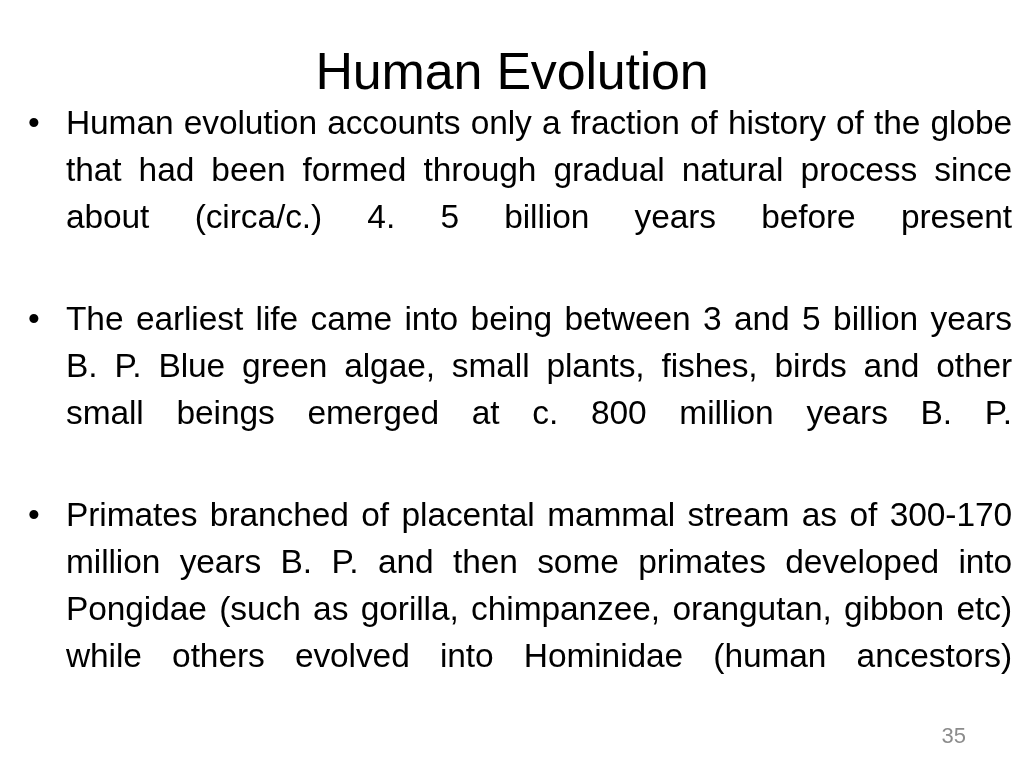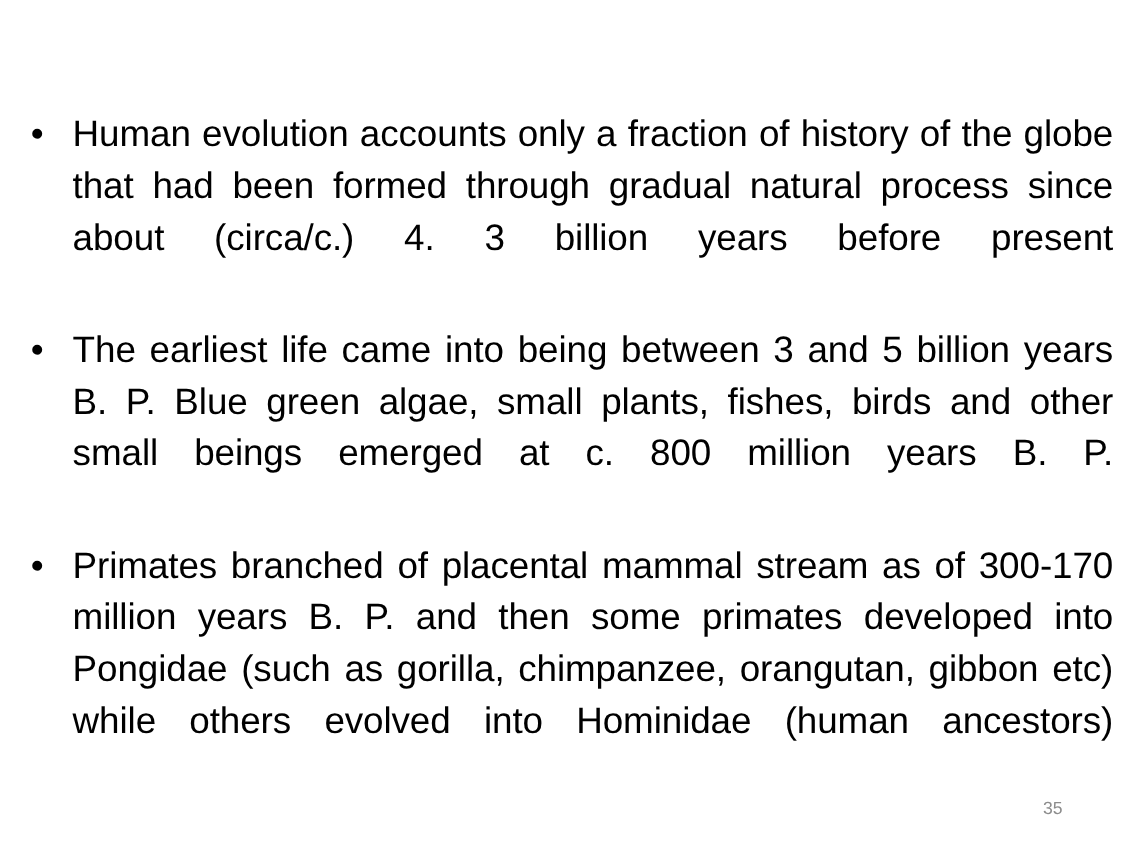--- a/index.html
+++ b/index.html
@@ -81,37 +81,38 @@
     content: "";
     display: inline-block;
     width: 100%;
     height: 0;
   }
 
   .page-number {
     position: absolute;
     right: 58px;
     bottom: 22px;
-    font-size: 16px;
+    font-size: 22px;
     line-height: 20px;
     color: #8c8c8c;
     text-align: right;
   }
 </style>
 </head>
 <body>
 
 <div class="slide">
 
+  <div class="slide-title">Human Evolution</div>
 
   <div class="body-area">
 
     <div class="bullet-para">
       <span class="bullet-marker">•</span>
-      <span class="bullet-text">Human evolution accounts only a fraction of history of the globe that had been formed through gradual natural process since about (circa/c.) 4. 3 billion years before present</span>
+      <span class="bullet-text">Human evolution accounts only a fraction of history of the globe that had been formed through gradual natural process since about (circa/c.) 4. 5 billion years before present</span>
     </div>
 
     <div class="bullet-para">
       <span class="bullet-marker">•</span>
       <span class="bullet-text">The earliest life came into being between 3 and 5 billion years B. P. Blue green algae, small plants, fishes, birds and other small beings emerged at c. 800 million years B. P.</span>
     </div>
 
     <div class="bullet-para">
       <span class="bullet-marker">•</span>
       <span class="bullet-text">Primates branched of placental mammal stream as of 300-170 million years B. P. and then some primates developed into Pongidae (such as gorilla, chimpanzee, orangutan, gibbon etc) while others evolved into Hominidae (human ancestors)</span>

